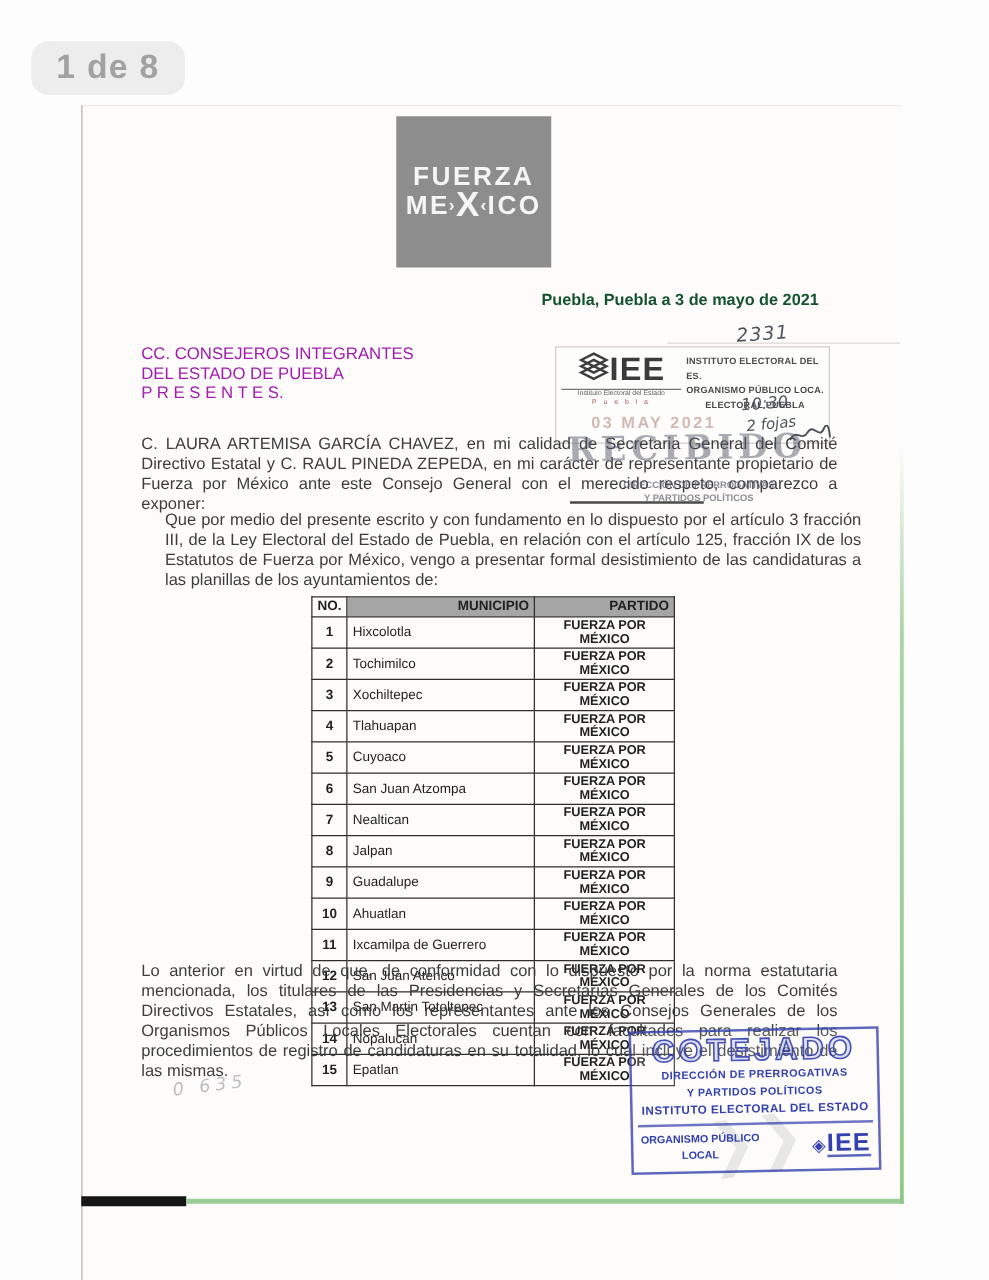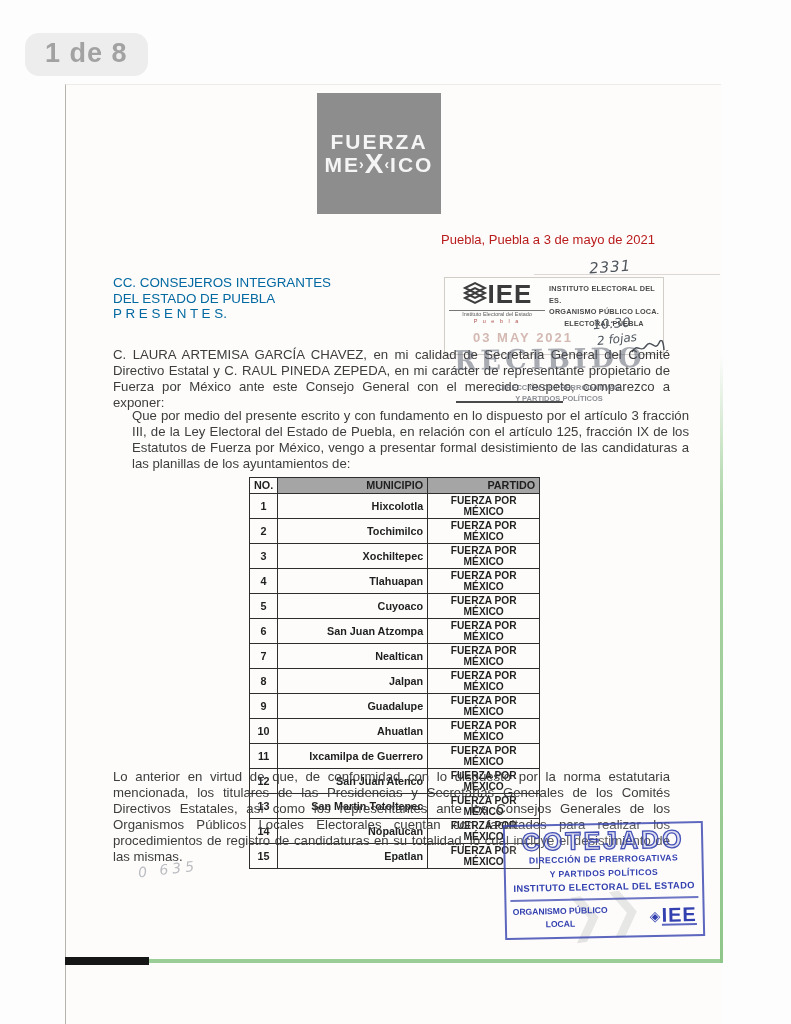--- a/index.html
+++ b/index.html
@@ -25,23 +25,23 @@
     position:absolute; left:251px; top:8px; width:124px; height:121px;
     background:#8d8d8d; color:#f5f5f5; text-align:center;
     display:flex; flex-direction:column; justify-content:center;
     font-weight:bold; letter-spacing:2px;
   }
   .logo .l1 { font-size:21px; line-height:1.05; }
   .logo .l2 { font-size:21px; line-height:1.05; display:flex; align-items:center; justify-content:center; }
   .logo .chev { font-size:14px; font-weight:bold; margin:0 -1px; }
   .logo .bigx { font-size:28px; line-height:0.8; }
 
-  .dateline { position:absolute; right:66px; top:147px; font-size:13px; color:#b91c1c; }
-
-  .addressee { position:absolute; left:47px; top:190px; font-size:13.4px; color:#0369a1; line-height:1.16; }
+  .dateline { position:absolute; right:66px; top:147px; font-size:13px; color:#14532d;font-weight:bold; }
+
+  .addressee { position:absolute; left:47px; top:190px; font-size:13.4px; color:#a21caf; line-height:1.16; }
 
   .para { position:absolute; left:47px; width:557px; font-size:13.2px; color:#3d3d3d; line-height:1.22; text-align:justify; }
   .p1 { top:262px; }
   .p2 { top:323px;margin-left:19px; }
   .closing { top:684px; }
 
   
   .rstamp-box {
     position:absolute; left:378px; top:192px; width:220px; height:78px;
     border:1px solid #d3cdc8; background:rgba(255,255,255,0.25);
@@ -72,21 +72,21 @@
   .recibido-sub { position:absolute; left:388px; top:297px; width:210px; text-align:center;
     font-size:7.5px; font-weight:bold; color:rgba(95,100,110,0.72); line-height:1.5; }
   .recibido-underline { position:absolute; left:390px; top:316px; width:107px; height:2px; background:#4a4a4a; }
 
   
   table.muni-table { position:absolute; left:183px; top:392px; border-collapse:collapse; }
   .muni-table th, .muni-table td { border:1px solid #2e2e2e; font-size:10.8px; color:#1f1f1f; padding:1px 4px; height:15.6px; }
   .muni-table th { font-weight:bold; }
   .muni-table th.gray { background:#a5a5a5;text-align:right; }
   .muni-table td.no-col { width:26px; text-align:center; font-weight:600; }
-  .muni-table td.muni-col { width:150px; text-align:right; font-weight:700; }
+  .muni-table td.muni-col { width:150px; text-align:left; font-weight:400; }
   .muni-table td.party-col { width:112px; text-align:center; font-size:10.2px; font-weight:600; }
 
   
   .cotejado {
     position:absolute; left:438px; top:738px; width:200px;
     border:2px solid rgba(47,60,172,0.78); padding:2px 4px 6px 4px;
     transform:rotate(-1.2deg); color:#3340b0; text-align:center;
     background:rgba(255,255,255,0.15);
   }
   .cotejado .title {

